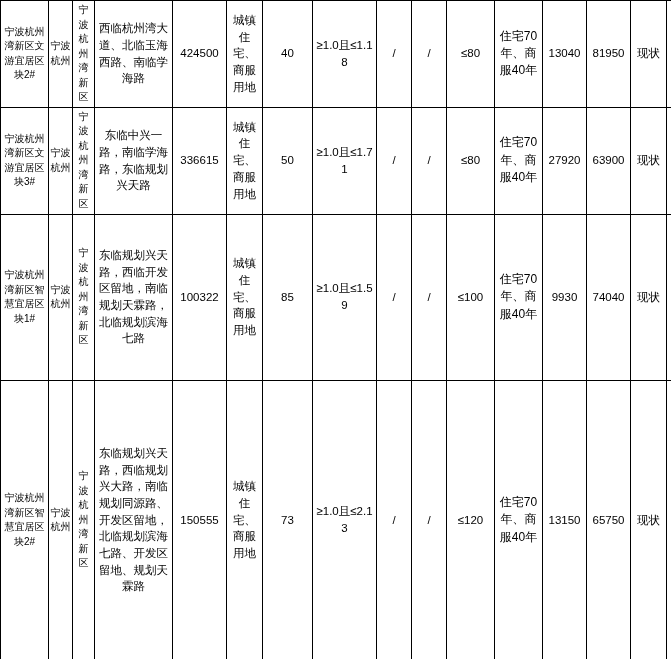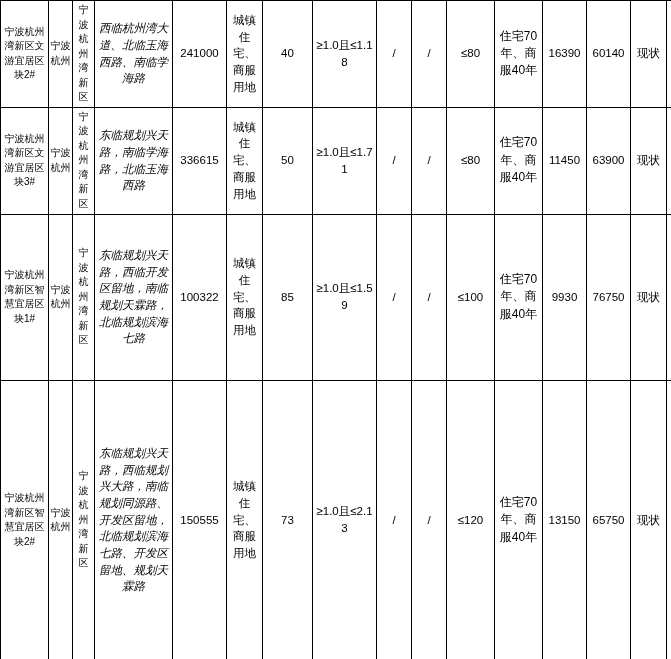--- a/index.html
+++ b/index.html
@@ -45,21 +45,21 @@
   col.c8 { width: 35px; }
   col.c9 { width: 35px; }
   col.c10 { width: 48px; }
   col.c11 { width: 48px; }
   col.c12 { width: 44px; }
   col.c13 { width: 44px; }
   col.c14 { width: 36px; }
   col.c15 { width: 45px; }
 
   .cell-name { font-size: 10px; margin-left: 33px; }
-  .cell-desc { font-size: 11.5px; font-style: italic; }
+  .cell-desc { font-size: 11.5px; }
   .cell-num { font-size: 11.5px; }
   .cell-use  { font-size: 11.5px; }
   .cell-year { font-size: 12px; }
   .row-h1 { height: 106px; }
   .row-h2 { height: 107px; }
   .row-h3 { height: 166px; }
   .row-h4 { height: 280px; }
 </style>
 </head>
 <body>
@@ -83,66 +83,66 @@
         <col class="c13">
         <col class="c14">
       <col class="c15">
     </colgroup>
     <tbody>
       <tr class="row-h1">
         <td class="cell-name">宁波杭州湾新区文游宜居区块2#</td>
         <td class="cell-name">宁波杭州</td>
         <td class="cell-name">宁波杭州湾新区</td>
         <td class="cell-desc">西临杭州湾大道、北临玉海西路、南临学海路</td>
-        <td class="cell-num">241000</td>
+        <td class="cell-num">424500</td>
         <td class="cell-use">城镇住宅、商服用地</td>
         <td class="cell-num">40</td>
         <td class="cell-num">≥1.0且≤1.18</td>
         <td class="cell-num">/</td>
         <td class="cell-num">/</td>
         <td class="cell-num">≤80</td>
         <td class="cell-year">住宅70年、商服40年</td>
-        <td class="cell-num">16390</td>
-        <td class="cell-num">60140</td>
+        <td class="cell-num">13040</td>
+        <td class="cell-num">81950</td>
         <td class="cell-num">现状</td>
         <td class="cell-num">10000</td>
       </tr>
       <tr class="row-h2">
         <td class="cell-name">宁波杭州湾新区文游宜居区块3#</td>
         <td class="cell-name">宁波杭州</td>
         <td class="cell-name">宁波杭州湾新区</td>
-        <td class="cell-desc">东临规划兴天路，南临学海路，北临玉海西路</td>
+        <td class="cell-desc">东临中兴一路，南临学海路，东临规划兴天路</td>
         <td class="cell-num">336615</td>
         <td class="cell-use">城镇住宅、商服用地</td>
         <td class="cell-num">50</td>
         <td class="cell-num">≥1.0且≤1.71</td>
         <td class="cell-num">/</td>
         <td class="cell-num">/</td>
         <td class="cell-num">≤80</td>
         <td class="cell-year">住宅70年、商服40年</td>
-        <td class="cell-num">11450</td>
+        <td class="cell-num">27920</td>
         <td class="cell-num">63900</td>
         <td class="cell-num">现状</td>
         <td class="cell-num">12000</td>
       </tr>
       <tr class="row-h3">
         <td class="cell-name">宁波杭州湾新区智慧宜居区块1#</td>
         <td class="cell-name">宁波杭州</td>
         <td class="cell-name">宁波杭州湾新区</td>
         <td class="cell-desc">东临规划兴天路，西临开发区留地，南临规划天霖路，北临规划滨海七路</td>
         <td class="cell-num">100322</td>
         <td class="cell-use">城镇住宅、商服用地</td>
         <td class="cell-num">85</td>
         <td class="cell-num">≥1.0且≤1.59</td>
         <td class="cell-num">/</td>
         <td class="cell-num">/</td>
         <td class="cell-num">≤100</td>
         <td class="cell-year">住宅70年、商服40年</td>
         <td class="cell-num">9930</td>
-        <td class="cell-num">76750</td>
+        <td class="cell-num">74040</td>
         <td class="cell-num">现状</td>
         <td class="cell-num">9600</td>
       </tr>
       <tr class="row-h4">
         <td class="cell-name">宁波杭州湾新区智慧宜居区块2#</td>
         <td class="cell-name">宁波杭州</td>
         <td class="cell-name">宁波杭州湾新区</td>
         <td class="cell-desc">东临规划兴天路，西临规划兴大路，南临规划同源路、开发区留地，北临规划滨海七路、开发区留地、规划天霖路</td>
         <td class="cell-num">150555</td>
         <td class="cell-use">城镇住宅、商服用地</td>

